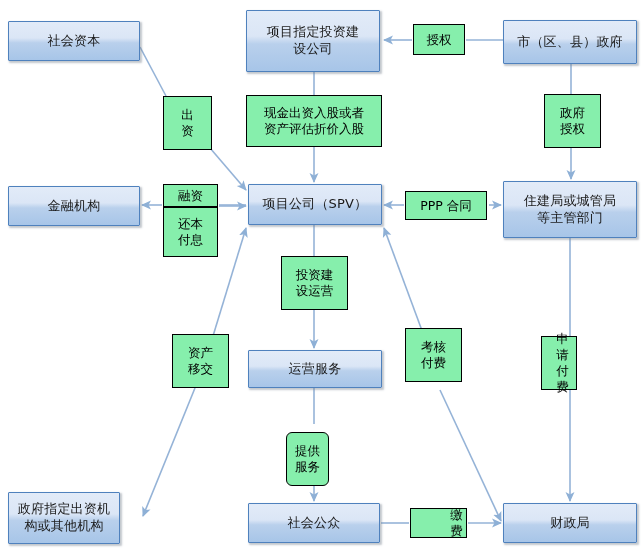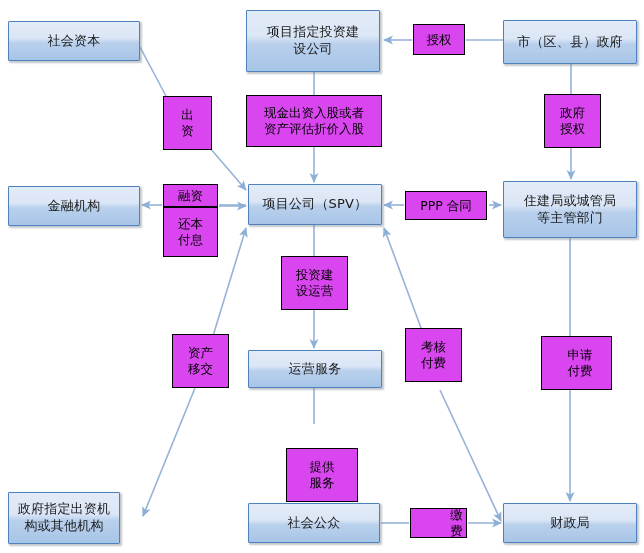--- a/index.html
+++ b/index.html
@@ -39,21 +39,21 @@
   .node.entity {
     border: 1px solid #4f81bd;
     border-radius: 1px;
     background: linear-gradient(to bottom, #e2ebf8 0%, #dbe6f6 42%, #b9d0ec 55%, #a7c5e8 100%);
     color: #1a1a1a;
     font-size: 13px;
     box-shadow: 1.5px 1.5px 2px rgba(120,130,145,0.45);
   }
   .node.label {
     border: 1px solid #000000;
-    background: #d946ef;
+    background: #86efac;
     color: #000000;
     font-size: 12.5px;
   }
   .node .txt {
     display: block;
     padding: 0 3px;
     white-space: pre-line;
   }
   .node.entity .txt { letter-spacing: 0.2px; }
 </style>
@@ -159,25 +159,25 @@
 设运营</span>
       </div>
       <div class="node label" style="left: 163px; top: 334px; width: 57px; height: 54px; margin-left: 9px;">
         <span class="txt">资产
 移交</span>
       </div>
       <div class="node label" style="left: 405px; top: 328px; width: 57px; height: 54px;">
         <span class="txt">考核
 付费</span>
       </div>
-      <div class="node label" style="left: 541px; top: 336px; width: 71px; height: 54px; padding-left: 7px;">
+      <div class="node label" style="left: 541px; top: 336px; width: 36px; height: 54px; padding-left: 7px;">
         <span class="txt">申请
 付费</span>
       </div>
-      <div class="node label" style="left: 286px; top: 448px; width: 72px; height: 54px;">
+      <div class="node label" style="left: 286px; top: 432px; width: 43px; height: 54px; border-radius: 6px;">
         <span class="txt">提供
 服务</span>
       </div>
       <div class="node label" style="left: 410px; top: 508px; width: 57px; height: 30px; padding-left: 36px;">
         <span class="txt">缴费</span>
       </div>
     </div>
 </div>
 
 </body></html>

